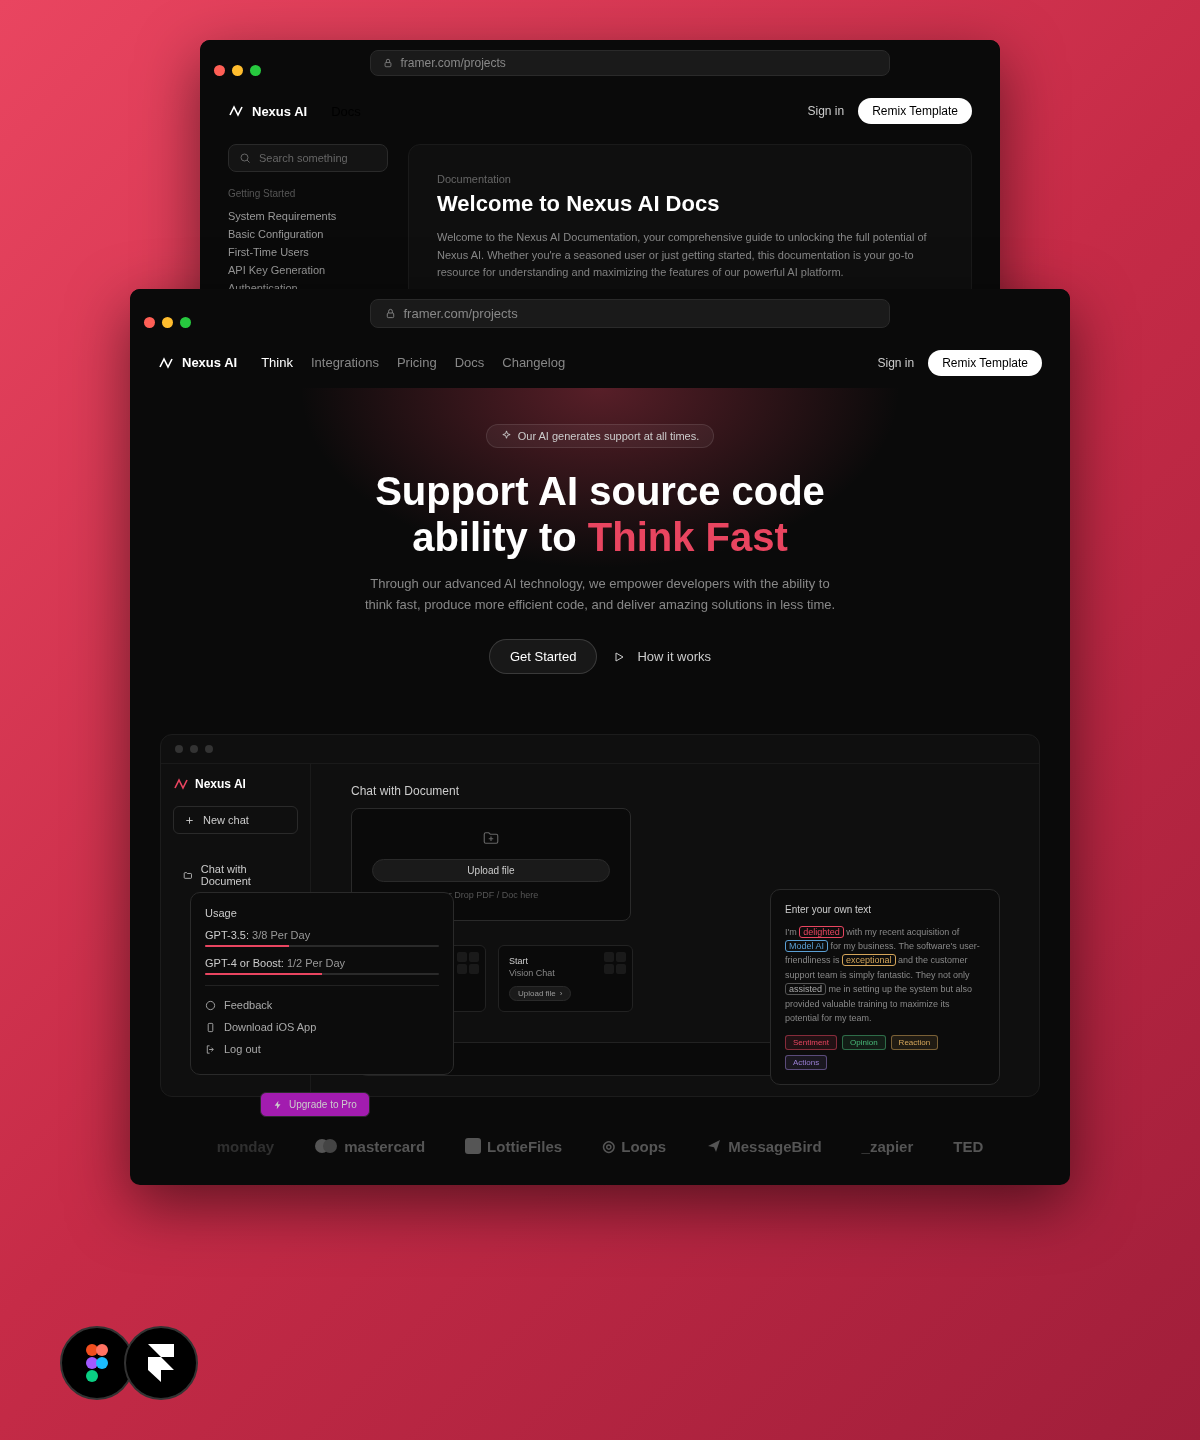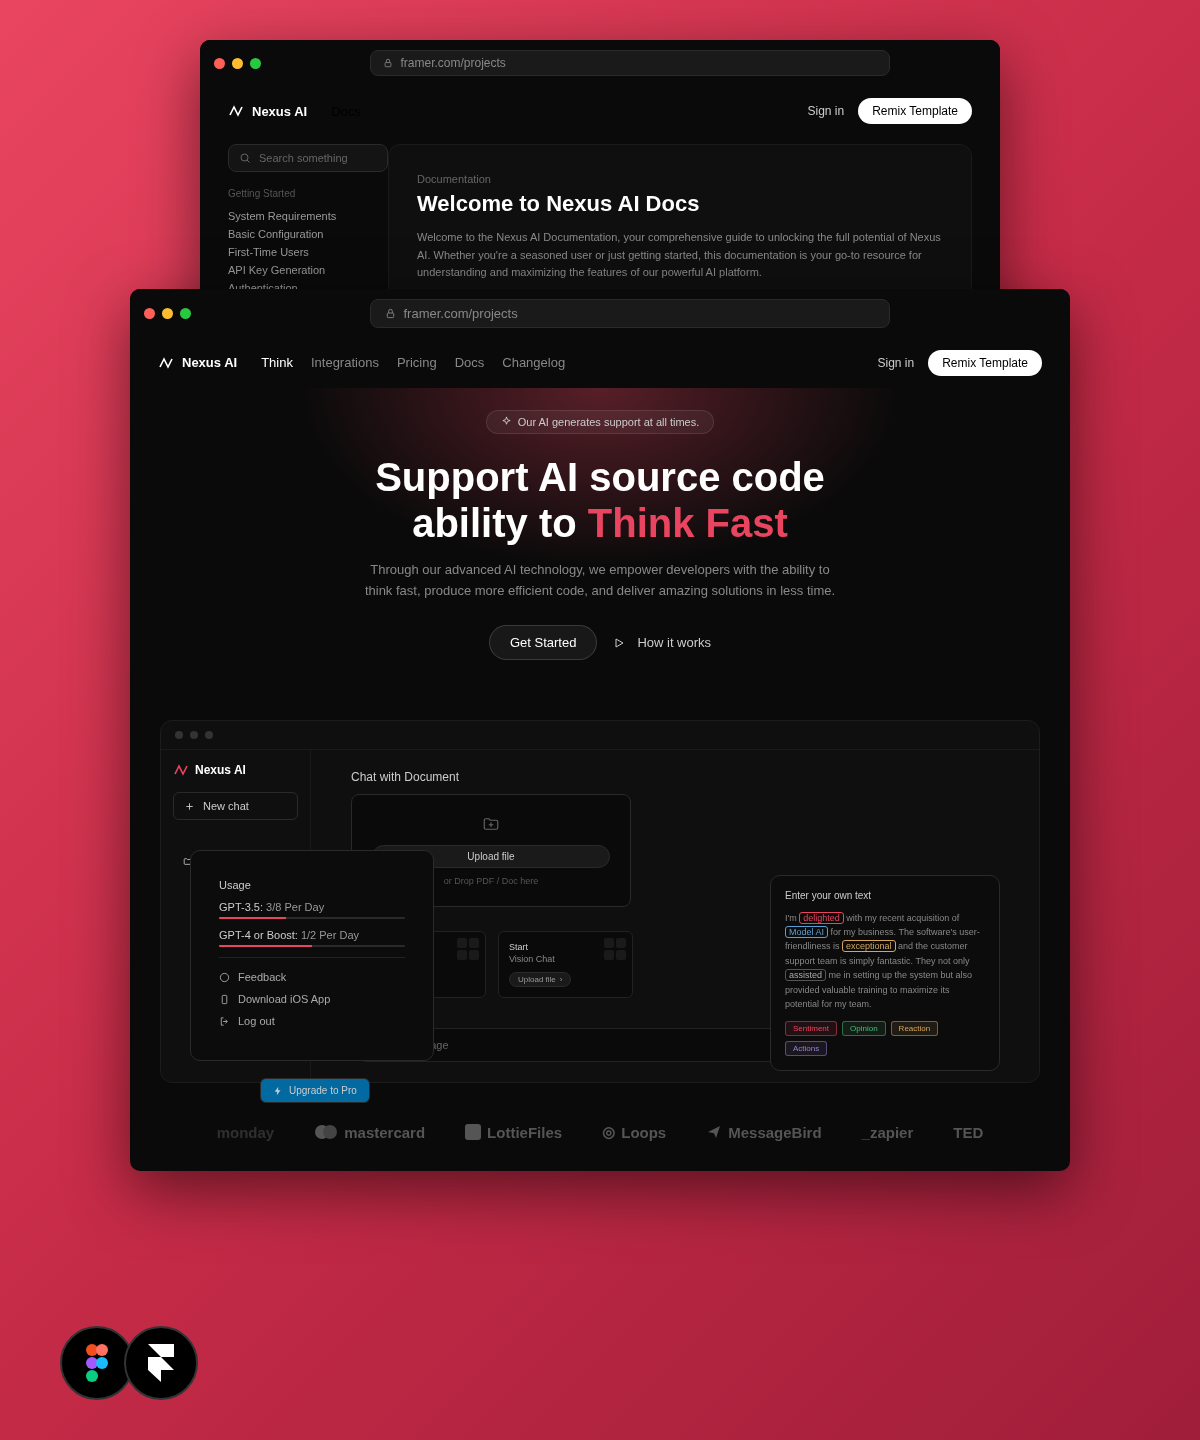--- a/index.html
+++ b/index.html
@@ -23,21 +23,21 @@
   width: 800px;
   margin-bottom: -120px;
   z-index: 1;
 }
 .window-front {
   width: 940px;
   z-index: 2;
 }
 .chrome-bar {
   display: flex;
-  align-items: center;
+  align-items: flex-end;
   padding: 10px 14px;
   gap: 12px;
   background: #0a0a0a;
 }
 .traffic-lights { display: flex; gap: 7px; }
 .light { width: 11px; height: 11px; border-radius: 50%; }
 .light.red { background: #ff5f56; }
 .light.yellow { background: #ffbd2e; }
 .light.green { background: #27c93f; }
 .url-bar {
@@ -84,21 +84,21 @@
   background: #fff;
   color: #000;
   padding: 6px 14px;
   border-radius: 20px;
   font-size: 12px;
   font-weight: 500;
   cursor: pointer;
 }
 
 
-.docs-layout { display: flex; padding: 8px 28px 20px; }
+.docs-layout { display: flex; padding: 8px 28px 20px; gap: 20px; }
 .docs-sidebar { width: 160px; font-size: 11px; }
 .search-box {
   background: #141414;
   border: 1px solid #2a2a2a;
   border-radius: 8px;
   padding: 7px 10px;
   display: flex;
   align-items: center;
   gap: 8px;
   margin-bottom: 16px;
@@ -133,21 +133,21 @@
 .docs-card-icon {
   width: 24px; height: 24px; border-radius: 6px;
   display: flex; align-items: center; justify-content: center;
 }
 .docs-card.pink .docs-card-icon { background: rgba(233,69,96,0.2); }
 .docs-card.teal .docs-card-icon { background: rgba(43,180,160,0.15); }
 
 
 .hero {
   text-align: center;
-  padding: 22px 40px 30px;
+  padding: 36px 40px 30px;
   background: radial-gradient(ellipse 500px 300px at 50% 0%, rgba(233,69,96,0.35) 0%, transparent 60%);
   position: relative;
 }
 .hero-badge {
   display: inline-flex;
   align-items: center;
   gap: 6px;
   background: rgba(255,255,255,0.05);
   border: 1px solid rgba(255,255,255,0.1);
   border-radius: 20px;
@@ -275,46 +275,46 @@
   color: #666;
   max-width: 500px;
 }
 .message-input .send { margin-left: auto; color: #888; }
 
 
 .usage-panel {
   position: absolute;
   left: 60px;
   bottom: 110px;
-  width: 244px;
+  width: 264px;
   background: #0c0c0c;
   border: 1px solid #2a2a2a;
   border-radius: 10px;
-  padding: 28px;
+  padding: 14px;
   font-size: 11px;
   z-index: 5;
 }
 .usage-title { color: #ccc; margin-bottom: 10px; }
 .usage-row { color: #999; margin-bottom: 4px; }
 .usage-row .label { color: #ccc; }
 .usage-bar { height: 2px; background: #2a2a2a; border-radius: 2px; margin-bottom: 10px; overflow: hidden; }
 .usage-bar-fill { height: 100%; background: #e94560; }
 .usage-fill-1 { width: 36%; }
 .usage-fill-2 { width: 50%; }
 .usage-actions { border-top: 1px solid #222; padding-top: 8px; }
 .usage-action { display: flex; align-items: center; gap: 8px; color: #aaa; padding: 5px 0; cursor: pointer; }
 .upgrade-btn {
   position: absolute;
   left: 130px;
   bottom: 68px;
   z-index: 4;
   display: flex;
   align-items: center;
   gap: 6px;
-  background: #0369a1;
+  background: #a21caf;
   border: 1px solid #2a2a2a;
   color: #ccc;
   padding: 6px 12px;
   border-radius: 6px;
   font-size: 10px;
   cursor: pointer;
 }
 
 
 .text-panel {

